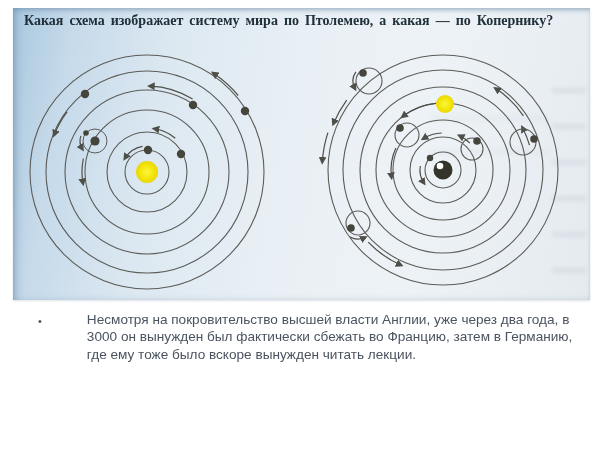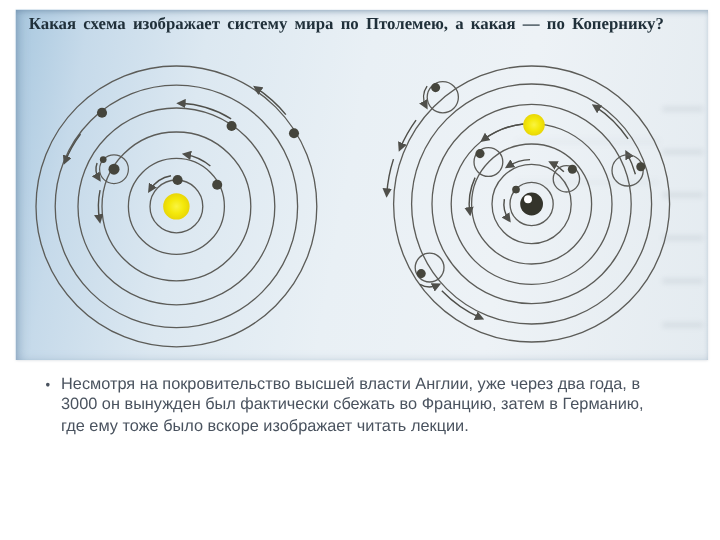--- a/index.html
+++ b/index.html
@@ -26,21 +26,21 @@
   .ghost2{position:absolute;right:40px;top:108px;width:120px;height:60px;
         background:repeating-linear-gradient(180deg,
           rgba(125,138,150,.30) 0px, rgba(125,138,150,.30) 4px,
           transparent 4px, transparent 34px);
         filter:blur(2.5px);opacity:.22;}
 
   
   .bullet-row{position:absolute;left:38px;top:311px;display:flex;gap:9px;
         color:#4a535f;font-size:13.6px;line-height:17.4px;}
   .bullet-marker{font-size:11px;line-height:17.4px;padding-top:2px;}
-  .bullet-line{white-space:nowrap;}
+  .bullet-line{white-space:nowrap;margin-left:36px;}
 </style>
 </head>
 <body>
 
 <div class="slide">
 
   <div class="scan">
     <div class="scan-title" style="color: rgb(32, 48, 58);">Какая схема изображает систему мира по Птолемею, а какая — по Копернику?</div>
 
     <svg id="diagrams-svg" class="diagrams-svg" viewBox="13 8 577 292">
@@ -117,17 +117,17 @@
 
     <div class="ghost"></div>
     <div class="ghost2"></div>
   </div>
 
   <div class="bullet-row" style="color: rgb(74, 83, 95);">
     <span class="bullet-marker">•</span>
     <div>
       <div class="bullet-line">Несмотря на покровительство высшей власти Англии, уже через два года, в</div>
       <div class="bullet-line">3000 он вынужден был фактически сбежать во Францию, затем в Германию,</div>
-      <div class="bullet-line">где ему тоже было вскоре изображает читать лекции.</div>
+      <div class="bullet-line">где ему тоже было вскоре вынужден читать лекции.</div>
     </div>
   </div>
 
 </div>
 
 </body></html>

